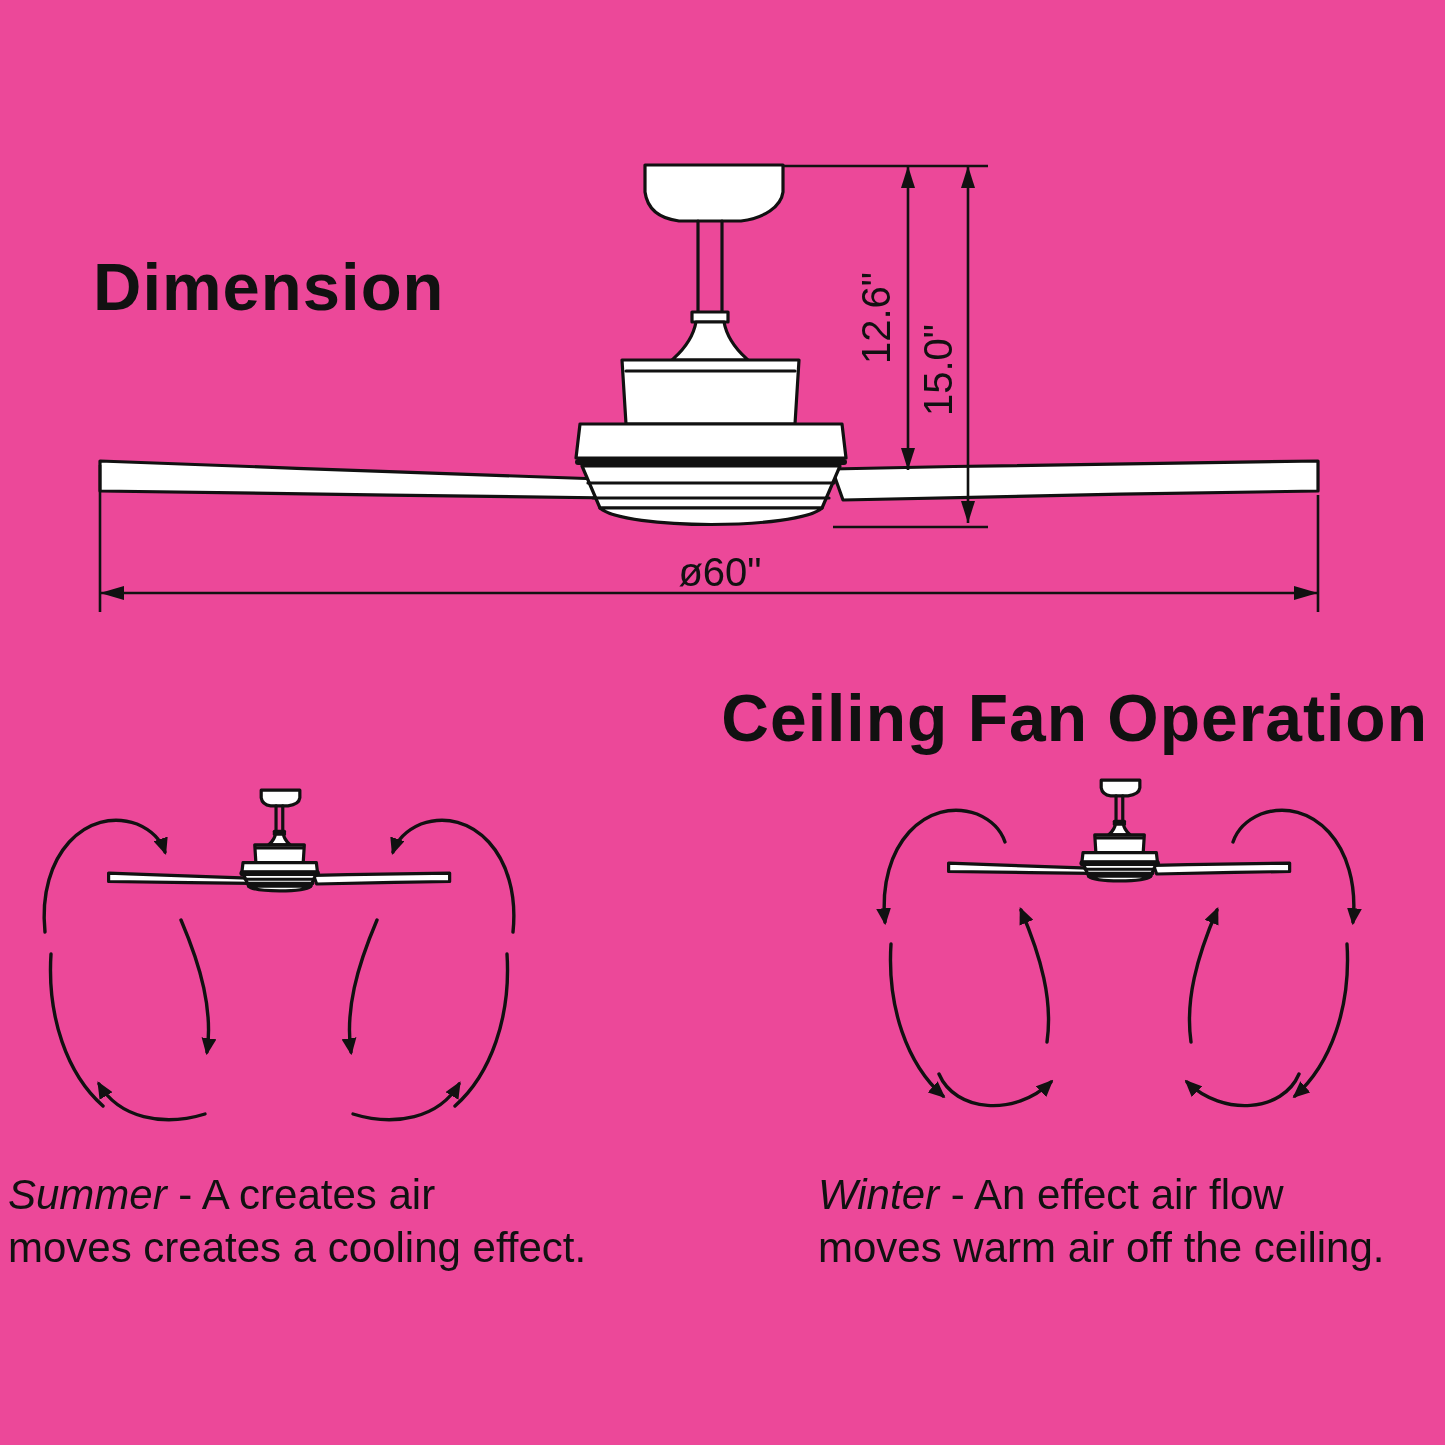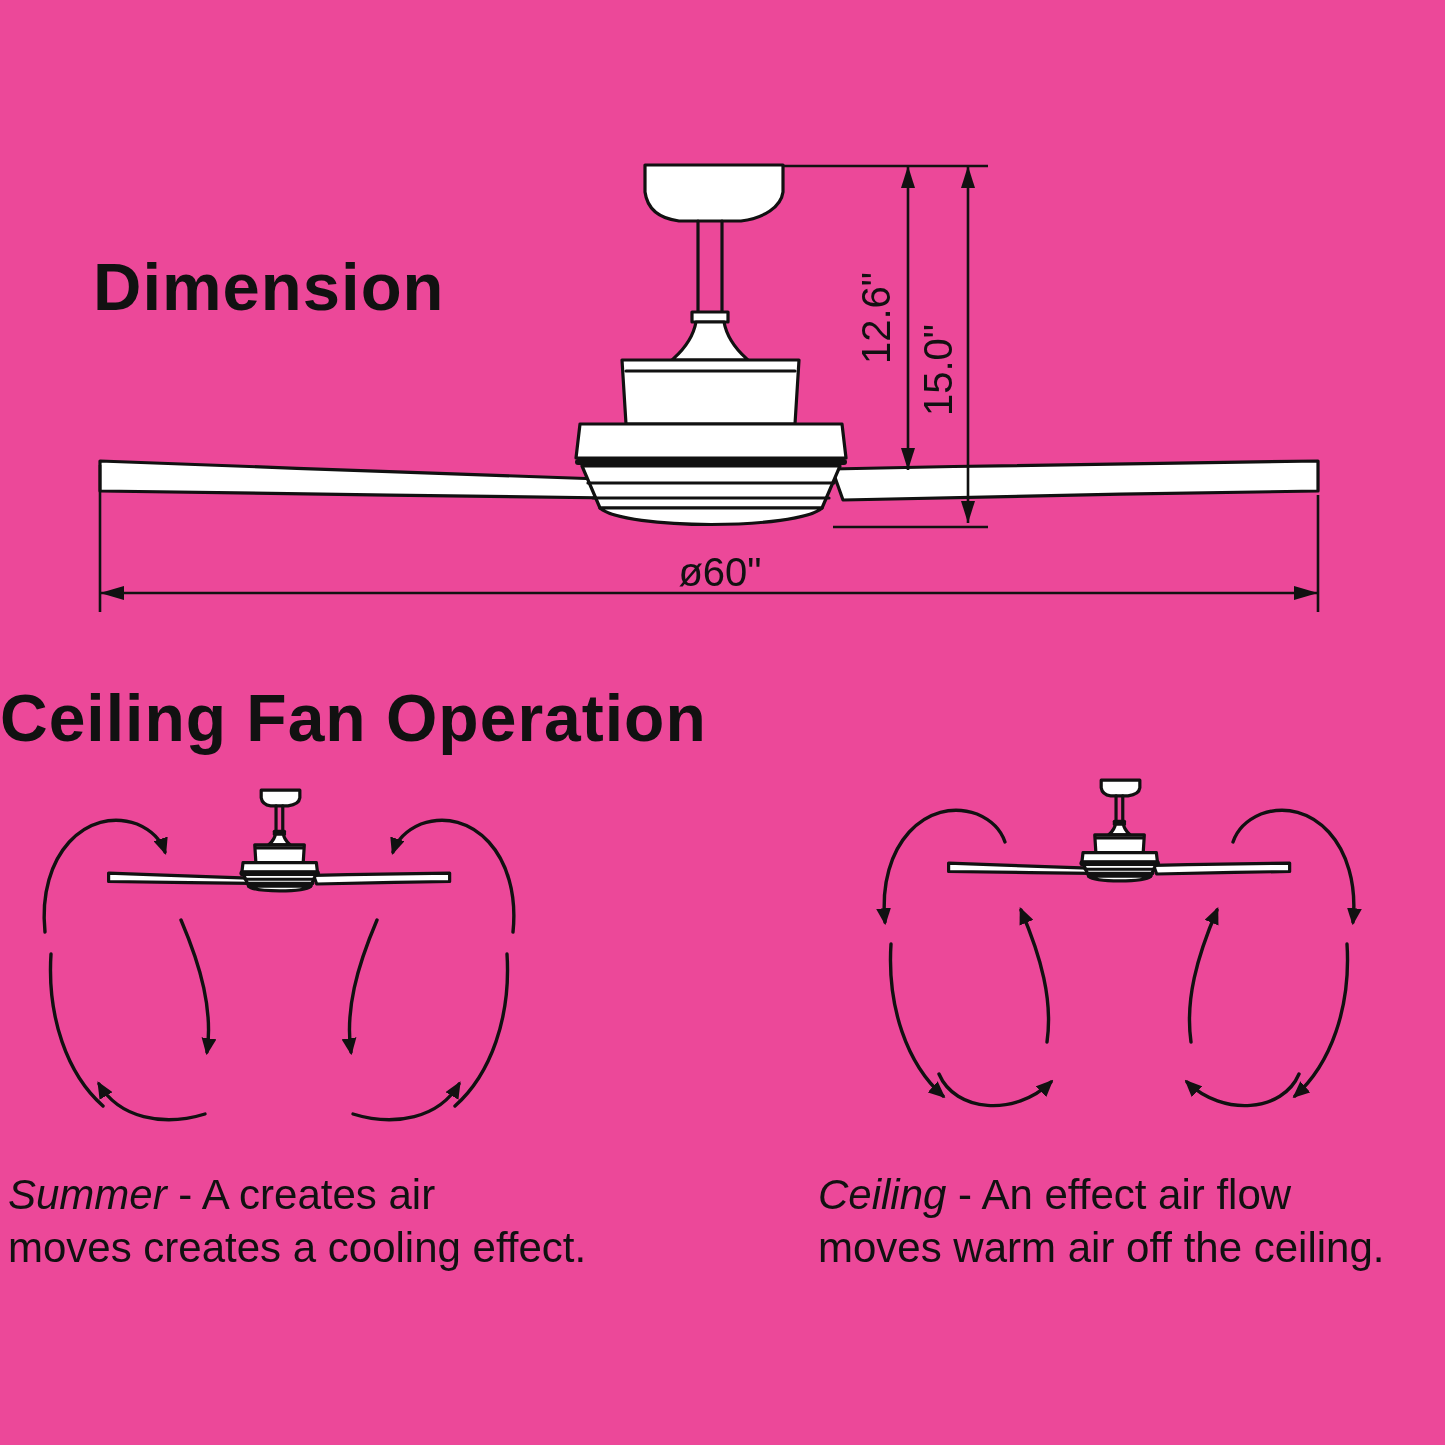--- a/index.html
+++ b/index.html
@@ -3,21 +3,21 @@
 <meta charset="utf-8">
 <style>
   html,body{margin:0;padding:0;background:#fff;}
   .page{
     position:relative;width:1445px;height:1445px;background:#ec4899;
     font-family:"Liberation Sans", sans-serif;color:#111;overflow:hidden;
   }
   .abs{position:absolute;}
   .sec-title{margin:0;font-weight:bold;color:#111;white-space:nowrap;}
   #dimension-title{left:93px;top:248px;font-size:67px;letter-spacing:1px;}
-  #operation-title{left:0;top:680px;width:1428px;text-align:left;font-size:66px;letter-spacing:1px;}
+  #operation-title{left:0;top:680px;width:1428px;text-align:right;font-size:66px;letter-spacing:1px;}
   .caption{margin:0;font-size:42px;line-height:53px;color:#111;}
   .caption .term{font-weight:normal;font-style:italic;}
   .cap-line{display:block;white-space:nowrap;}
   #summer-caption{left:8px;top:1168px;width:640px;}
   #winter-caption{left:818px;top:1168px;width:640px;}
   svg{display:block;}
   svg text{font-family:"Liberation Sans", sans-serif;fill:#111;}
 </style>
 </head>
 <body>
@@ -135,17 +135,17 @@
       </g>
     </g>
   </svg>
 
   <p class="caption abs" id="summer-caption">
     <span class="cap-line"><span class="term">Summer</span><span> - A creates air</span></span>
     <span class="cap-line">moves creates a cooling effect.</span>
   </p>
 
   <p class="caption abs" id="winter-caption">
-    <span class="cap-line"><span class="term">Ceiling</span><span> - An effect air flow</span></span>
+    <span class="cap-line"><span class="term">Winter</span><span> - An effect air flow</span></span>
     <span class="cap-line">moves warm air off the ceiling.</span>
   </p>
 
 </div>
 
 </body></html>

